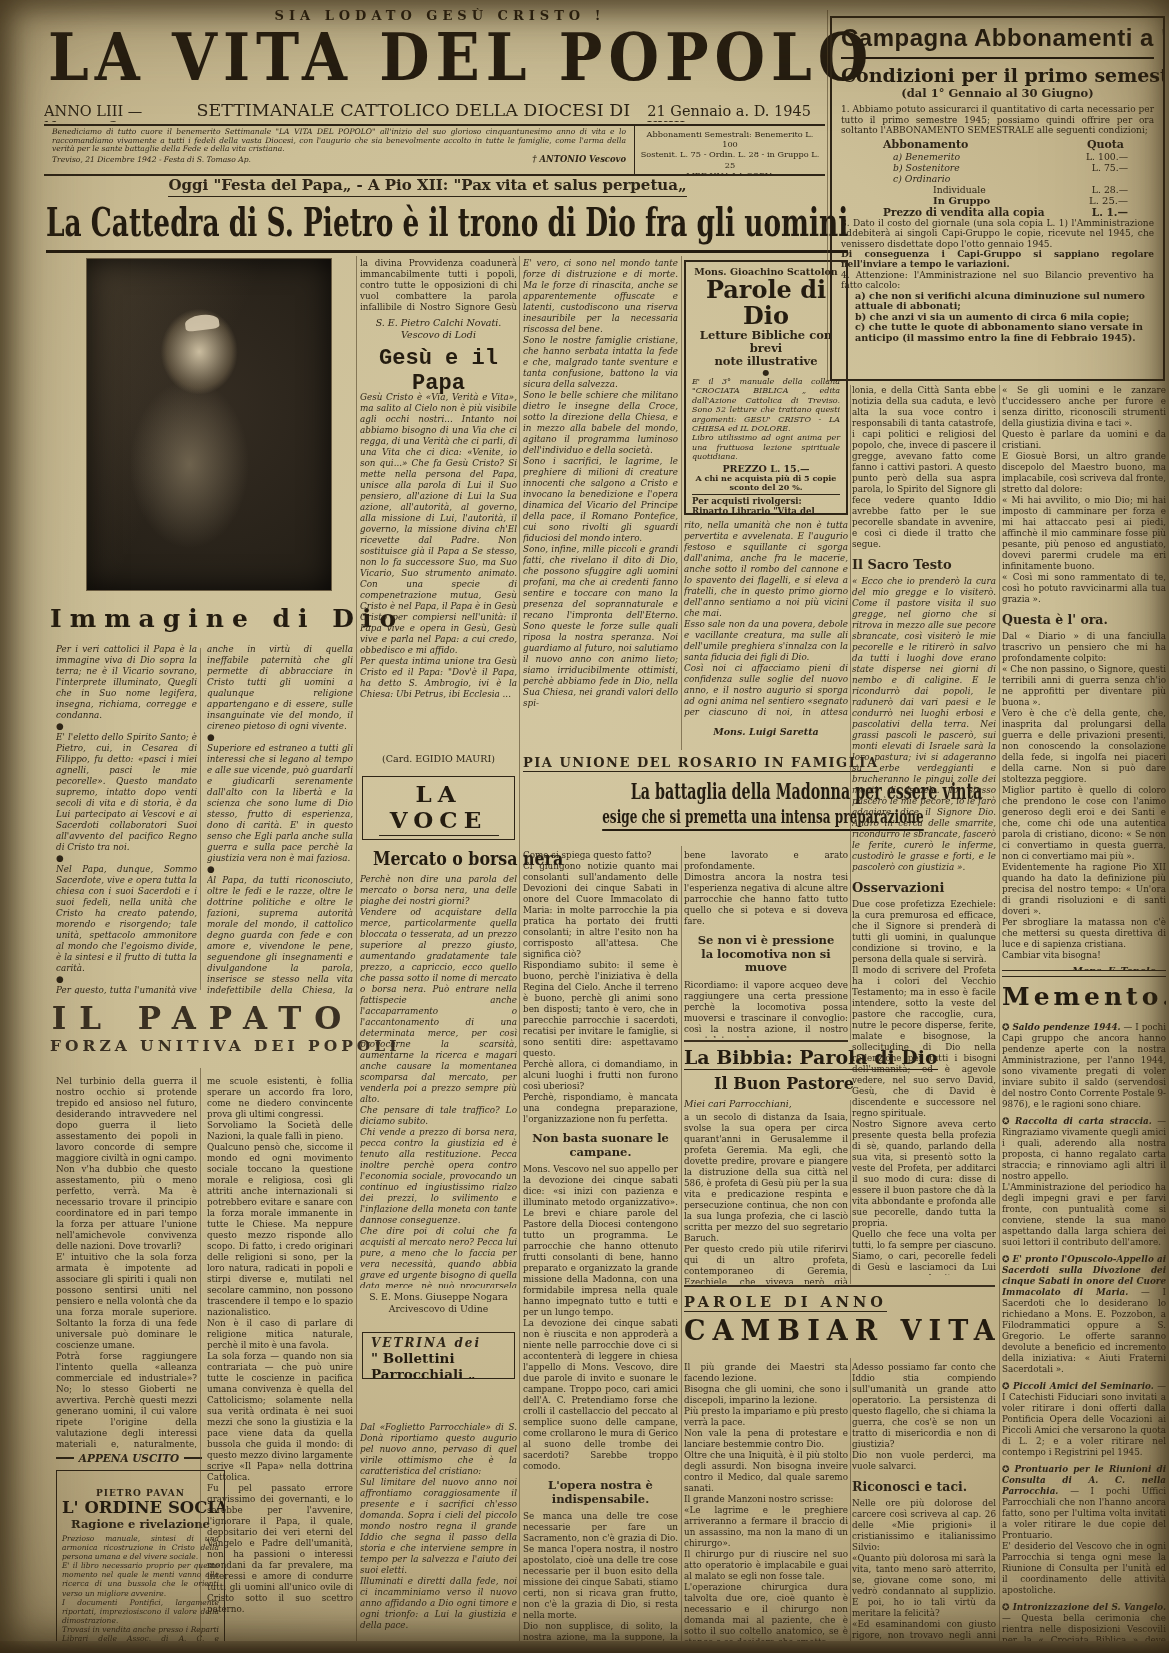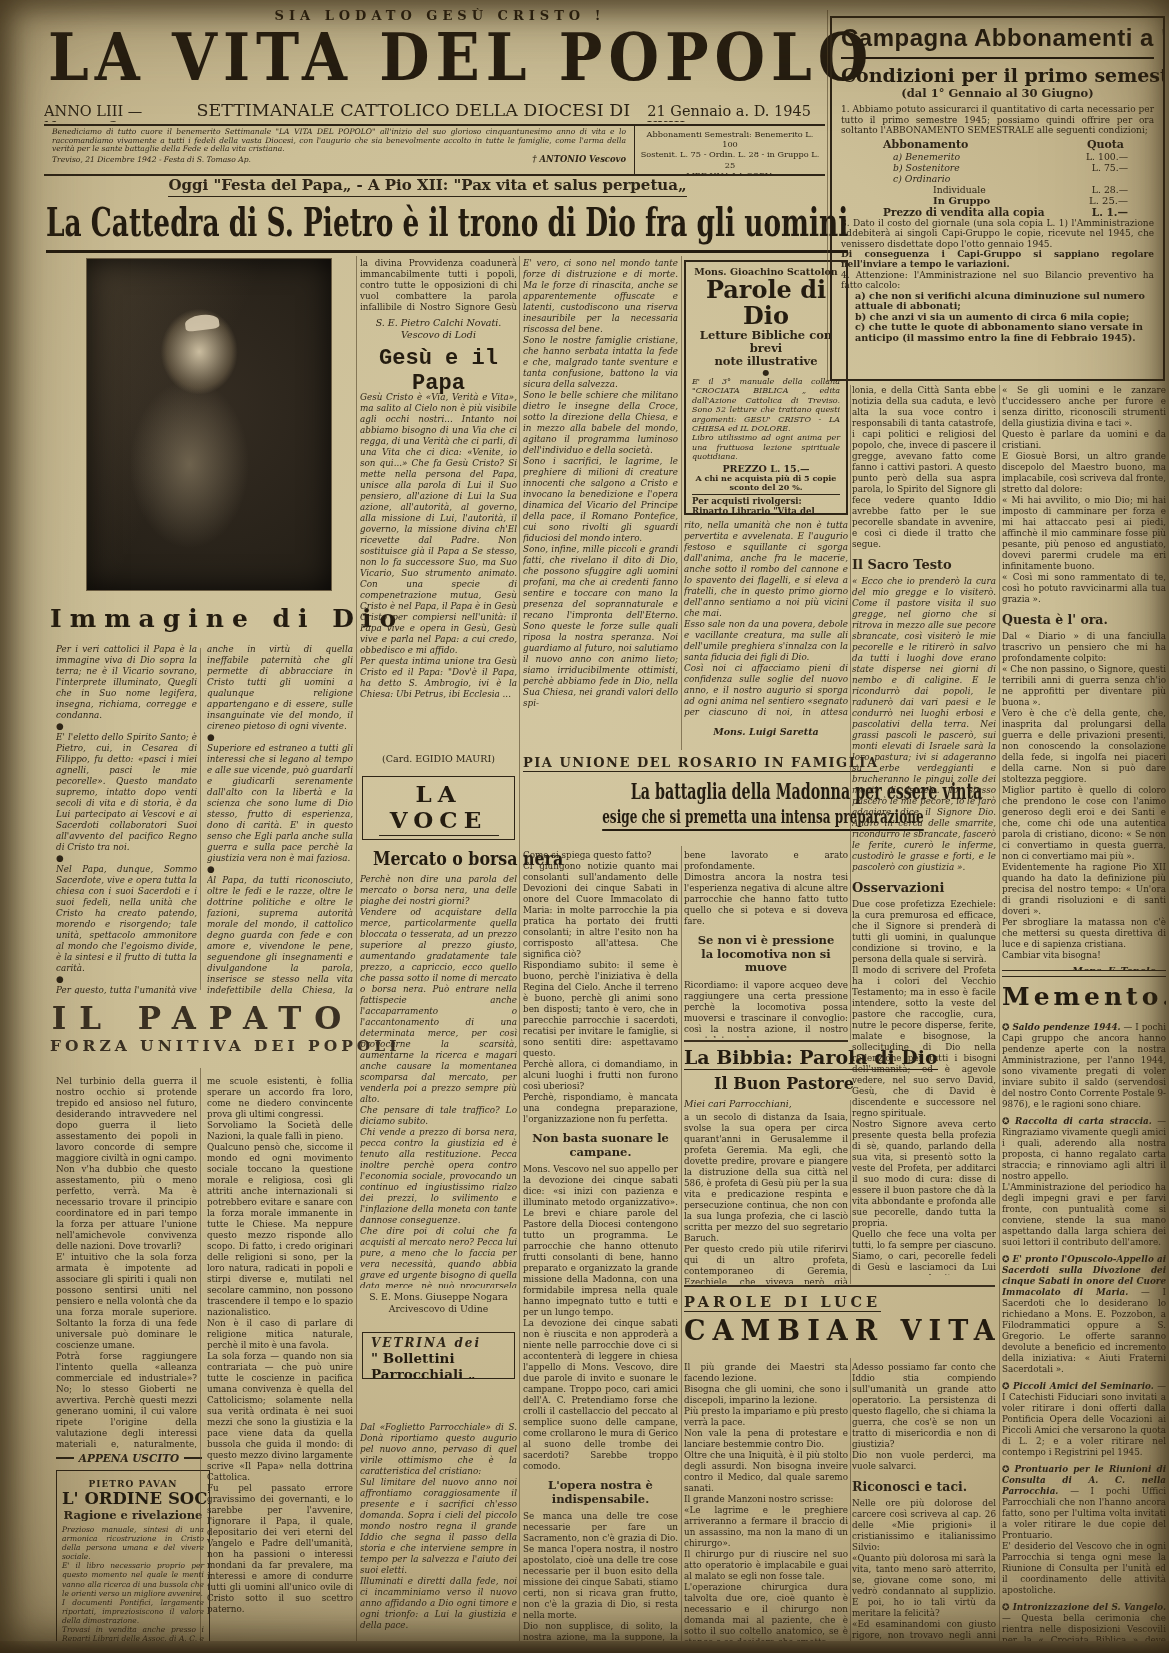--- a/index.html
+++ b/index.html
@@ -147,21 +147,21 @@
 Qualcuno pensò che, siccome il mondo ed ogni movimento sociale toccano la questione morale e religiosa, così gli attriti anche internazionali si potrebbero evitare e sanare con la forza morale immanente in tutte le Chiese. Ma neppure questo mezzo risponde allo scopo. Di fatto, i credo originari delle religioni si sono, per la loro natura, radicati in popoli e stirpi diverse e, mutilati nel secolare cammino, non possono trascendere il tempo e lo spazio nazionalistico.
 Non è il caso di parlare di religione mitica naturale, perchè il mito è una favola.
 La sola forza — quando non sia contrariata — che può unire tutte le coscienze in pacifica umana convivenza è quella del Cattolicismo; solamente nella sua verità ordinata è nei suoi mezzi che sono la giustizia e la pace viene data da quella bussola che guida il mondo: di questo mezzo divino largamente scrive «Il Papa» nella dottrina Cattolica.
 Fu pel passato errore gravissimo dei governanti, e lo sarebbe per l'avvenire, l'ignorare il Papa, il quale, depositario dei veri eterni del Vangelo e Padre dell'umanità, non ha passioni o interessi mondani da far prevalere, ma interessi e amore di condurre tutti gli uomini all'unico ovile di Cristo sotto il suo scettro paterno.</div>
 
   <div class="blk" style="left:56px;top:1452px;width:146px;display:flex;align-items:center;gap:5px;">
     <span style="flex:1;height:2px;background:#2e2517;"></span>
     <span class="it b" style="font-size:10.5px;">APPENA USCITO</span>
     <span style="flex:1;height:2px;background:#2e2517;"></span>
   </div>
-  <div class="blk box1 c" style="left:56px;top:1470px;width:154px;height:178px;padding:8px 5px;box-sizing:border-box;">
+  <div class="blk box1 c" style="left:56px;top:1470px;width:169px;height:178px;padding:17px 5px;box-sizing:border-box;">
     <div class="b" style="font-size:9px;letter-spacing:1px;">PIETRO PAVAN</div>
     <div class="b ink" style="font-size:16.5px;white-space:nowrap;">L' ORDINE SOCIALE</div>
     <div class="b" style="font-size:11.5px;margin-bottom:3px;">Ragione e rivelazione</div>
     <div class="pre j it" style="font-size:7.5px;line-height:9.1px;text-align:justify;">Prezioso manuale, sintesi di una armonica ricostruzione in Cristo della persona umana e del vivere sociale.
 E' il libro necessario proprio per questo momento nel quale le menti vanno alla ricerca di una bussola che le orienti verso un migliore avvenire.
 I documenti Pontifici, largamente riportati, impreziosiscono il valore della dimostrazione.
 Trovasi in vendita anche presso i Reparti Librari delle Assoc. di A. C. e Filodrammatici - Treviso.</div>
 
   </div>
 
@@ -270,21 +270,21 @@
     <div class="shead">Osservazioni</div>
     <p class="pre j body">Due cose profetizza Ezechiele: la cura premurosa ed efficace, che il Signore si prenderà di tutti gli uomini, in qualunque condizione si trovino, e la persona della quale si servirà.
 Il modo di scrivere del Profeta ha i colori del Vecchio Testamento; ma in esso è facile intendere, sotto la veste del pastore che raccoglie, cura, nutre le pecore disperse, ferite, malate e bisognose, la sollecitudine di Dio nella redenzione per tutti i bisogni dell'umanità; ed è agevole vedere, nel suo servo David, Gesù, che di David è discendente e successore nel regno spirituale.
 Nostro Signore aveva certo presente questa bella profezia di sè, quando, parlando della sua vita, si presentò sotto la veste del Profeta, per additarci il suo modo di cura: disse di essere il buon pastore che dà la vita abbondante e profonda alle sue pecorelle, dando tutta la propria.
 Quello che fece una volta per tutti, lo fa sempre per ciascuno. Siamo, o cari, pecorelle fedeli di Gesù e lasciamoci da Lui pascere: avremo la vita.</p>
 
   </div>
 
   <div class="hrule" style="left:684px;top:1285px;width:311px;height:1.5px;"></div>
   <div class="blk" style="left:684px;top:1292px;width:311px;height:66px;">
-    <div><span class="b" style="font-size:14.5px;letter-spacing:4px;border-bottom:1.5px solid #2e2517;padding-bottom:1px;">PAROLE DI LUCE</span></div>
+    <div><span class="b" style="font-size:14.5px;letter-spacing:4px;border-bottom:1.5px solid #2e2517;padding-bottom:1px;">PAROLE DI ANNO</span></div>
     <div class="c" style="margin-top:4px;"><span class="b ink" style="font-size:27px;letter-spacing:7px;white-space:nowrap;">CAMBIAR VITA !</span></div>
   </div>
   <div class="blk pre j body stack" style="left:684px;top:1362px;width:164px;height:288px;">Il più grande dei Maestri sta facendo lezione.
 Bisogna che gli uomini, che sono i discepoli, imparino la lezione.
 Più presto la impariamo e più presto verrà la pace.
 Non vale la pena di protestare e lanciare bestemmie contro Dio.
 Oltre che una Iniquità, è il più stolto degli assurdi. Non bisogna inveire contro il Medico, dal quale saremo sanati.
 Il grande Manzoni nostro scrisse:
 «Le lagrime e le preghiere arriveranno a fermare il braccio di un assassino, ma non la mano di un chirurgo».
 Il chirurgo pur di riuscire nel suo atto operatorio è implacabile e guai al malato se egli non fosse tale.

